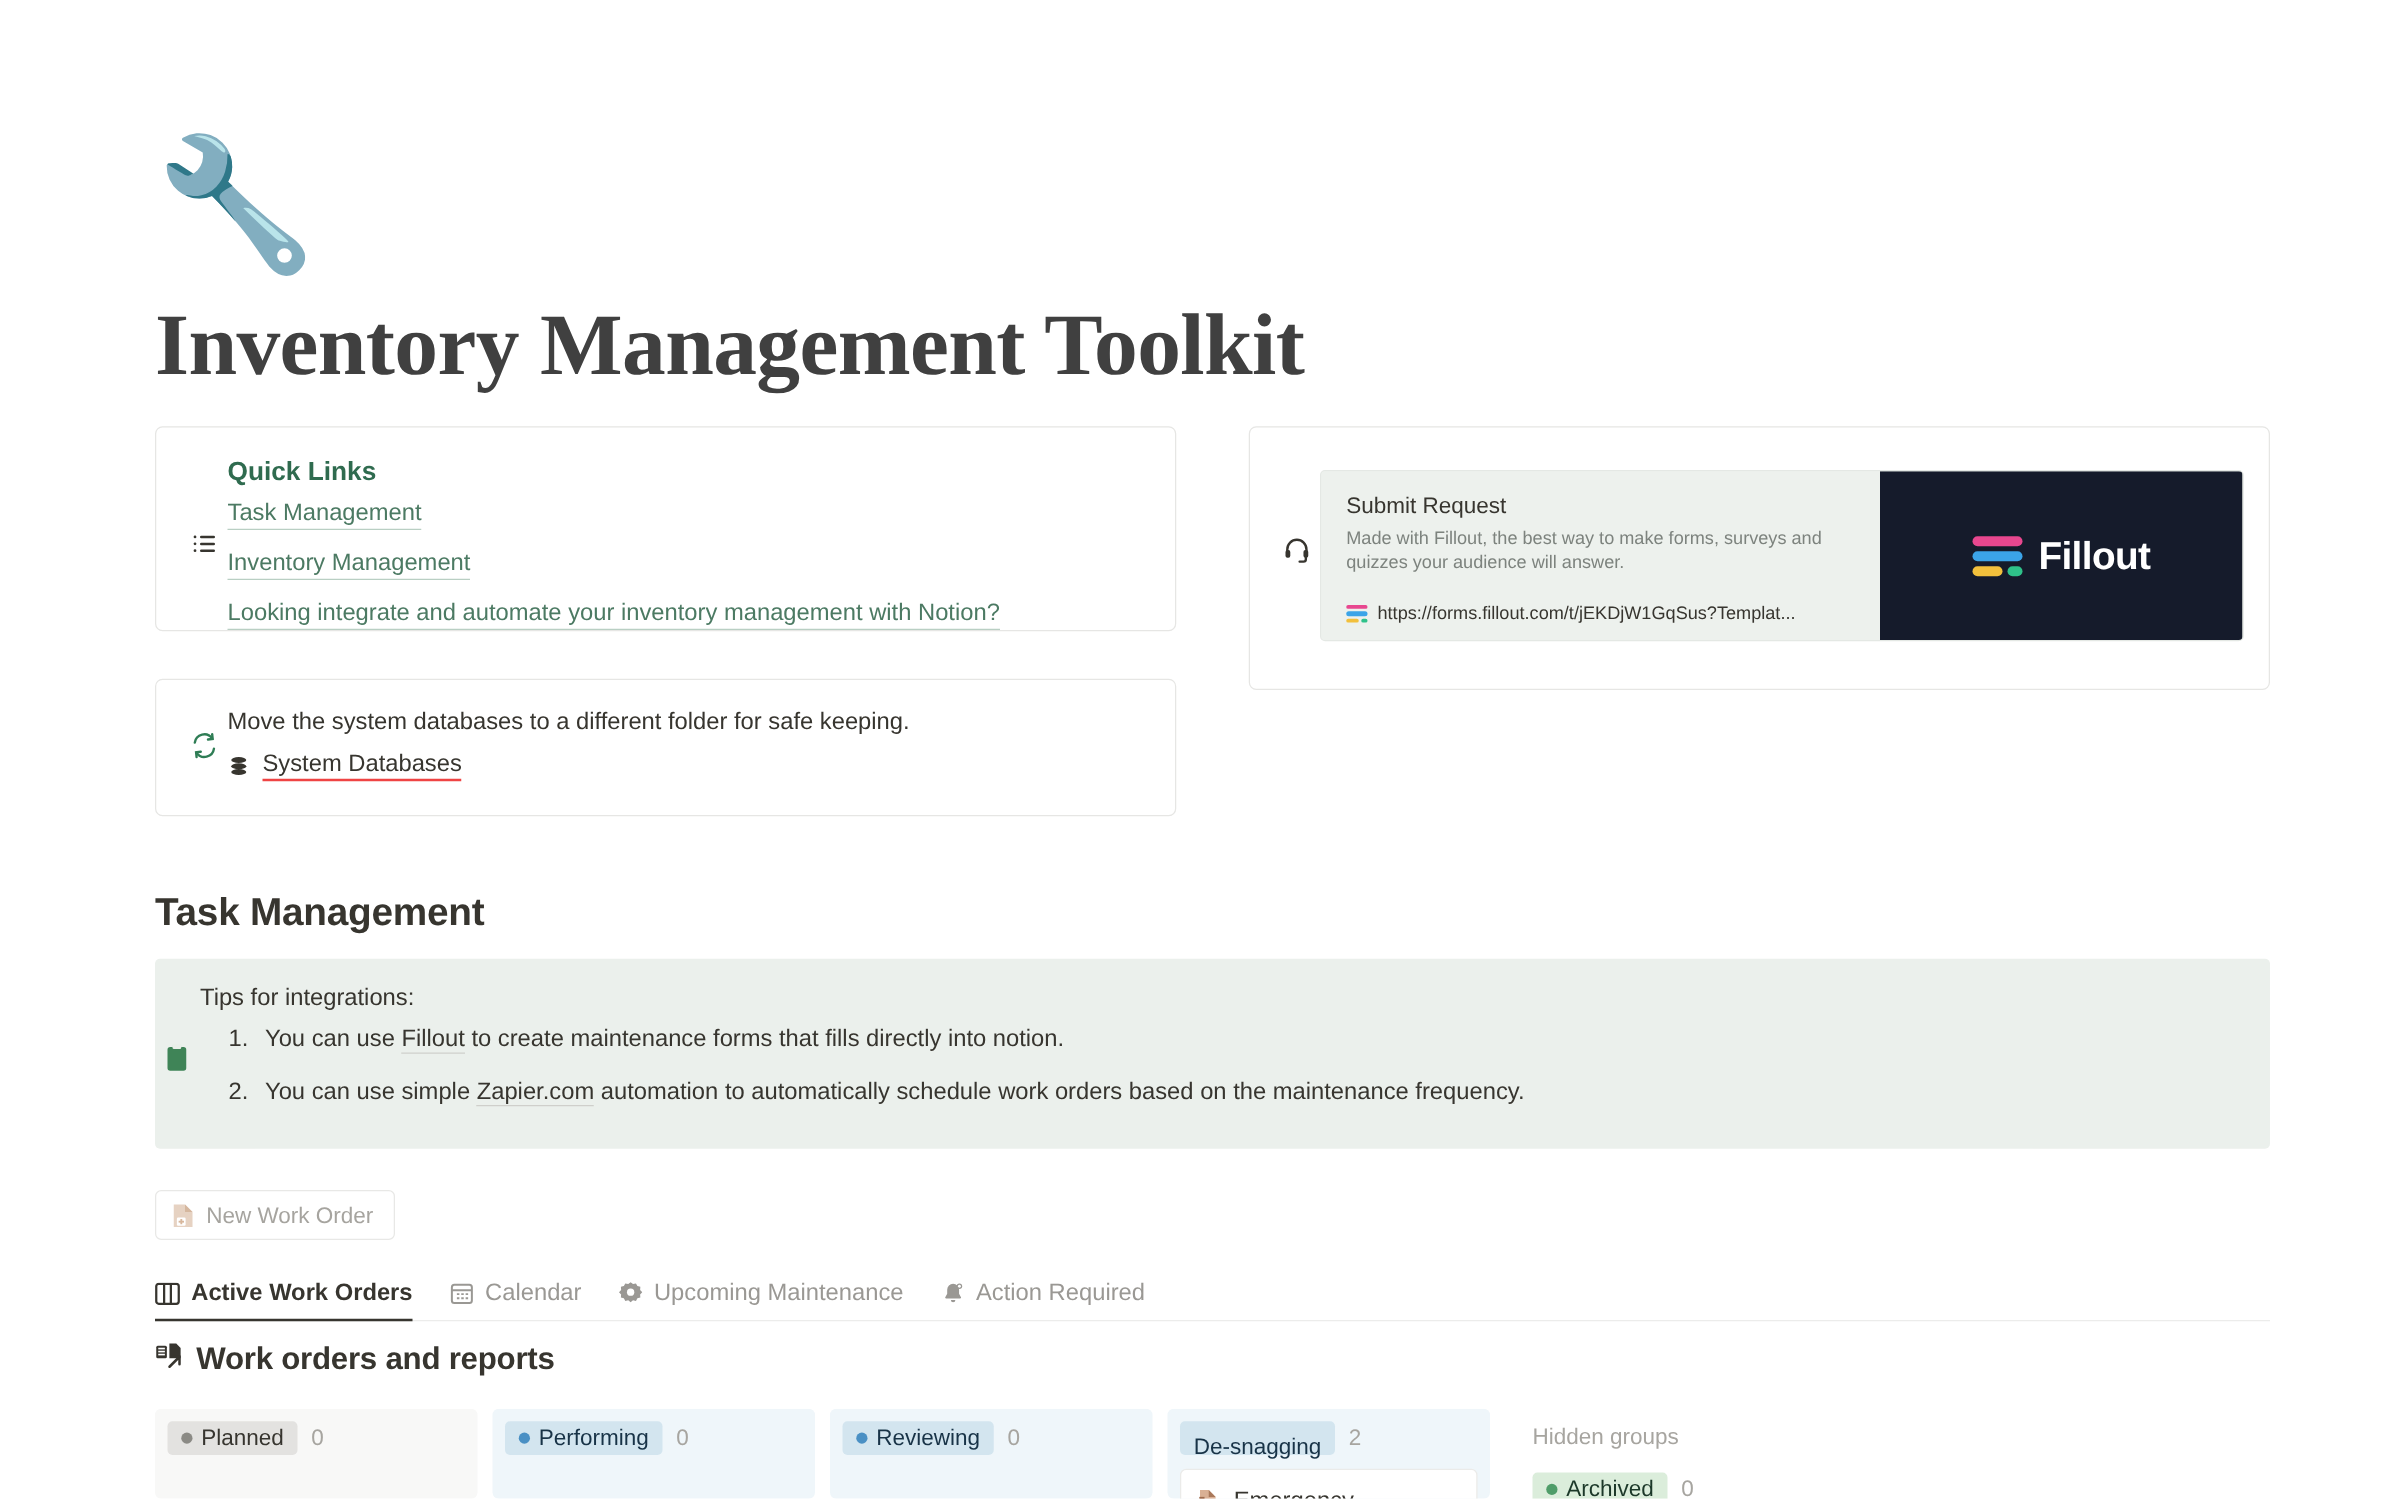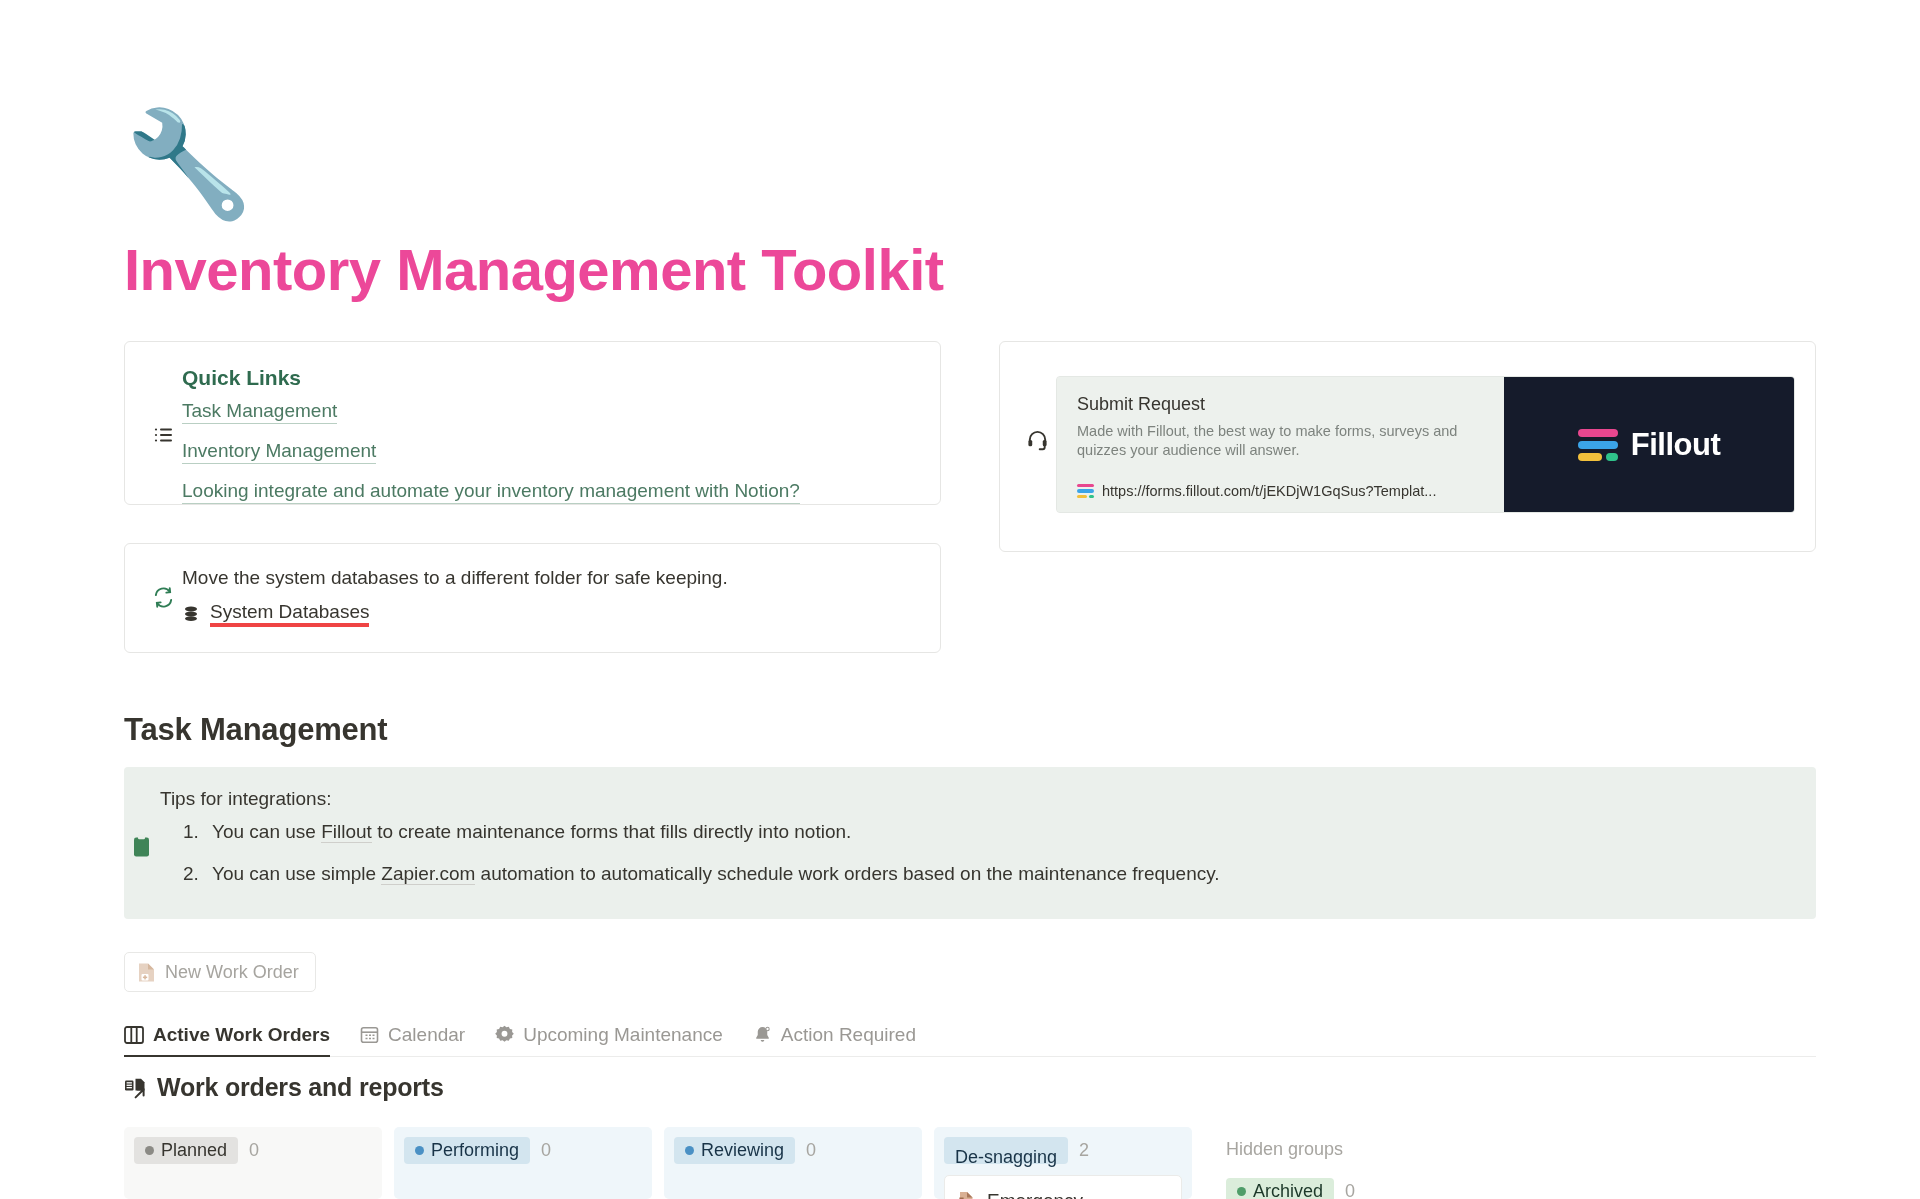--- a/index.html
+++ b/index.html
@@ -28,25 +28,26 @@
     width: 120px;
     height: 120px;
     font-size: 104px;
     line-height: 120px;
     user-select: none;
   }
   .page-title {
     position: absolute;
     left: 124px;
     top: 238px;
-    font-size: 58px;
+    font-size: 70px;
     line-height: 1.1;
     font-weight: 700;
     letter-spacing: -0.5px;
-    color: #ec4899;
+    color: #404040;
+    font-family: Liberation Serif, serif;
   }
 
   
   .card {
     position: absolute;
     border: 1px solid #e6e6e4;
     border-radius: 6px;
     background: #ffffff;
   }
   #quicklinks-card { left: 124px; top: 341px; width: 817px; height: 164px; }
@@ -101,21 +102,21 @@
   .sys-sub {
     margin-top: 11px;
     display: flex;
     align-items: center;
     gap: 10px;
   }
   .sys-sub-label {
     font-size: 19px;
     line-height: 22px;
     color: #37352f;
-    border-bottom: 4px solid #ef4444;
+    border-bottom: 2px solid #ef4444;
     cursor: pointer;
   }
 
   
   .assist-wrap { padding: 23px 0 0 24px; }
   .assist-text { font-size: 19px; line-height: 25px; color: #37352f; }
 
   .bookmark {
     margin-top: 11px;
     margin-left: 0;
@@ -281,21 +282,20 @@
     height: 2.5px;
     background: #37352f;
   }
 
   
   .board-title {
     position: absolute;
     left: 124px;
     top: 1073px;
     display: flex;
-    align-items: center;
     gap: 11px;
   }
   .board-title-text {
     font-size: 25px;
     font-weight: 700;
     color: #37352f;
     letter-spacing: -0.2px;
   }
 
   .board {

